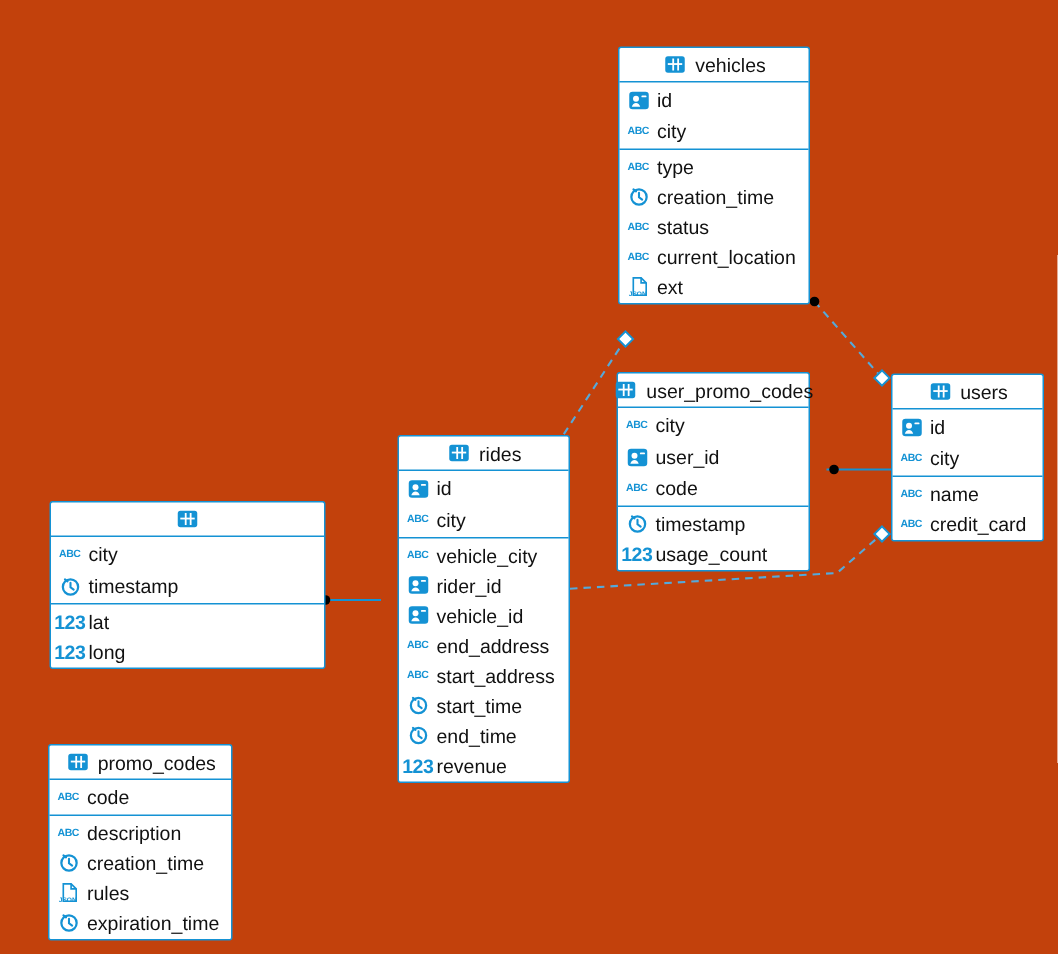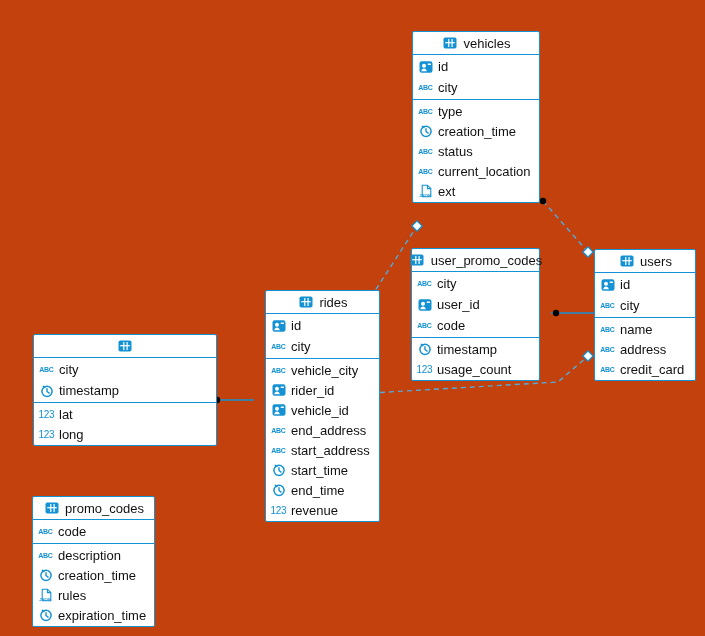--- a/index.html
+++ b/index.html
@@ -17,21 +17,21 @@
          border-bottom:1.5px solid var(--blue);padding:0 4px;white-space:nowrap;}
   .title{font-size:13px;color:var(--ink);}
   .sect{padding:1px 0;}
   .sect.pk{border-bottom:1.5px solid var(--blue);}
   .row{display:flex;align-items:center;gap:4px;height:20px;padding:0 4px;white-space:nowrap;}
   .sect.pk .row{height:21px;}
   .fname{font-size:13px;color:var(--ink);}
   .sect.pk .fname{font-weight:normal;}
   .ic{flex:0 0 17px;width:17px;display:flex;align-items:center;justify-content:center;color:var(--blue);}
   .tstr{font-size:7px;font-weight:800;color:var(--blue);letter-spacing:-0.3px;}
-  .nstr{font-size:10px;font-weight:400;color:var(--blue);letter-spacing:-0.3px;text-align:right;}
+  .nstr{font-size:13px;font-weight:700;color:var(--blue);letter-spacing:-0.3px;text-align:right;}
 </style>
 </head>
 <body>
 
 <div class="canvas">
 
   <svg class="wires" width="705" height="636" viewBox="0 0 705 636">
 
     <line x1="217" y1="400" x2="254" y2="400" stroke="#1492d4" stroke-width="1.4"></line>
 
@@ -219,26 +219,20 @@
       <div class="row">
         <span class="ic">
             <span class="tstr">ABC</span>
           </span>
         <span class="fname">name</span>
       </div>
       <div class="row">
         <span class="ic">
             <span class="tstr">ABC</span>
           </span>
-        <span class="fname">address</span>
-      </div>
-      <div class="row">
-        <span class="ic">
-            <span class="tstr">ABC</span>
-          </span>
         <span class="fname">credit_card</span>
       </div>
     </div>
   </div>
 
   <div class="tbl" style="left:253px;top:290px;width:115px;margin-left:12px;">
     <div class="thead">
       <span class="ic">
         <svg width="14" height="14" viewBox="0 0 14 14">
             <rect x="0.5" y="1.5" width="13" height="11" rx="1.8" fill="#1492d4"></rect>

